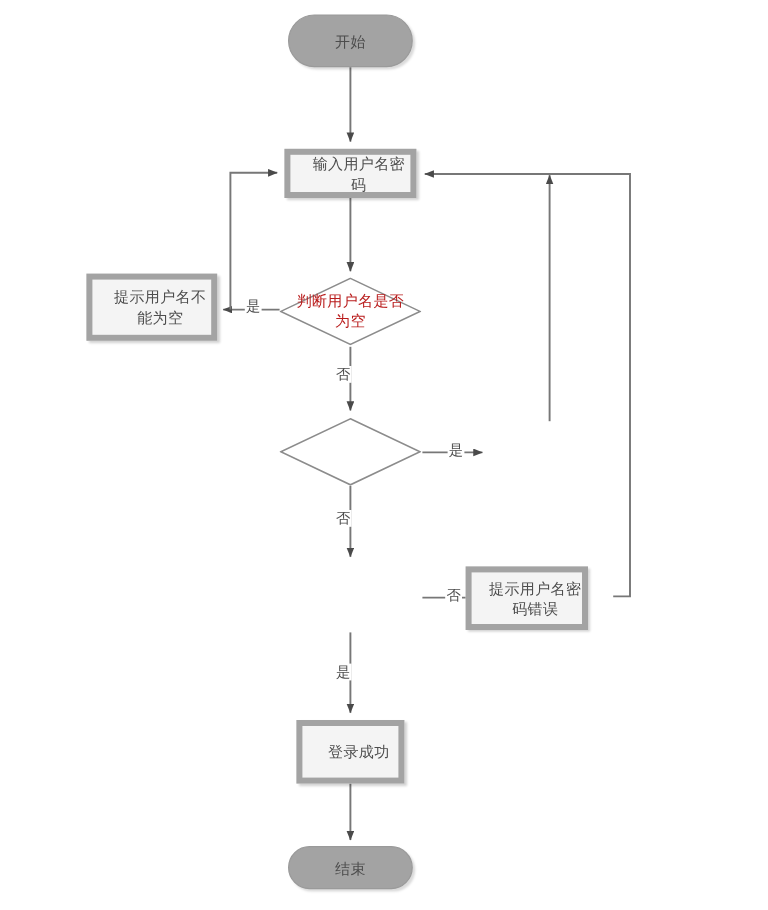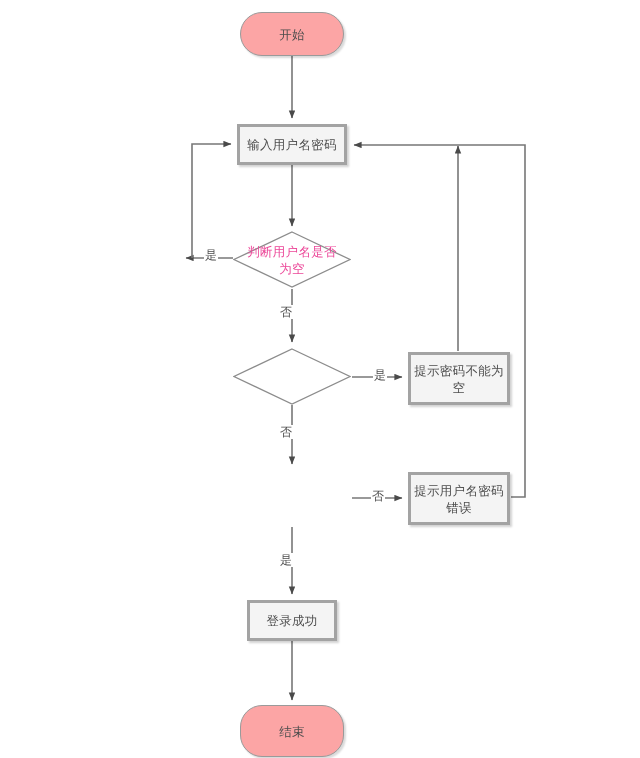--- a/index.html
+++ b/index.html
@@ -35,25 +35,26 @@
     align-items: center;
     justify-content: center;
     text-align: center;
     color: #4d4d4d;
     font-size: 12.5px;
     line-height: 17px;
     letter-spacing: 0.3px;
   }
   .node.process {
     background: #f4f4f4;
-    border: 3px solid #a3a3a3;
+    border: 5px solid #a3a3a3;
     box-shadow: 2px 2px 2px rgba(0,0,0,0.18);
+    padding-left: 14px;
   }
   .node.terminator {
-    background: #fca5a5;
+    background: #a3a3a3;
     border: 1px solid #9a9a9a;
     border-radius: 22px;
     box-shadow: 2px 2px 2px rgba(0,0,0,0.15);
   }
   .node.decision {
     background: transparent;
     border: none;
     box-shadow: none;
     overflow: visible;
   }
@@ -61,21 +62,22 @@
     position: absolute;
     left: 0;
     top: 0;
     width: 100%;
     height: 100%;
   }
   .node.decision .dia-label {
     position: relative;
     z-index: 2;
     width: 96px;
-    color: #ec4899;
+    color: #b91c1c;
+    font-family: Liberation Serif, serif;
   }
   .edge-label {
     position: absolute;
     color: #4d4d4d;
     font-size: 12px;
     line-height: 14px;
     background: #ffffff;
     padding: 0 1px;
     white-space: nowrap;
   }
@@ -127,41 +129,41 @@
     <span>输入用户名密码</span>
   </div>
 
   <div class="node decision" style="left:233px; top:231px; width:118px; height:57px;">
     <svg class="dia-shape" viewBox="0 0 118 57" preserveAspectRatio="none">
       <polygon points="59,1 117,28.5 59,56 1,28.5" fill="#ffffff" stroke="#8c8c8c" stroke-width="1.3"></polygon>
     </svg>
     <span class="dia-label">判断用户名是否为空</span>
   </div>
 
+  <div class="node process" style="left:72px; top:228px; width:109px; height:56px;">
+    <span>提示用户名不能为空</span>
+  </div>
 
   <div class="node decision" style="left:233px; top:348px; width:118px; height:57px;">
     <svg class="dia-shape" viewBox="0 0 118 57" preserveAspectRatio="none">
       <polygon points="59,1 117,28.5 59,56 1,28.5" fill="#ffffff" stroke="#8c8c8c" stroke-width="1.3"></polygon>
     </svg>
   </div>
 
-  <div class="node process" style="left:408px; top:352px; width:102px; height:53px;">
-    <span>提示密码不能为空</span>
-  </div>
 
 
-  <div class="node process" style="left:408px; top:472px; width:102px; height:53px;text-align:center;">
+  <div class="node process" style="left:388px; top:472px; width:102px; height:53px;text-align:center;">
     <span>提示用户名密码错误</span>
   </div>
 
-  <div class="node process" style="left:247px; top:600px; width:90px; height:41px;text-align:right;">
+  <div class="node process" style="left:247px; top:600px; width:90px; height:53px;text-align:right;">
     <span>登录成功</span>
   </div>
 
-  <div class="node terminator" style="left:240px; top:705px; width:104px; height:52px;">
+  <div class="node terminator" style="left:240px; top:705px; width:104px; height:36px;">
     <span>结束</span>
   </div>
 
   <span class="edge-label" style="left:204px; top:248px;">是</span>
 
   <span class="edge-label" style="left:279px; top:305px;">否</span>
 
   <span class="edge-label" style="left:373px; top:368px;">是</span>
 
   <span class="edge-label" style="left:279px; top:425px;">否</span>

